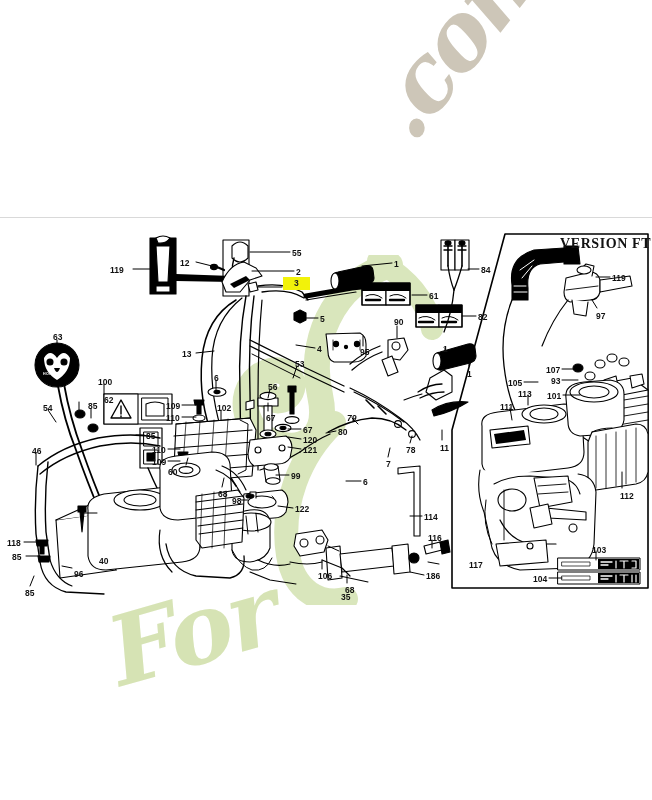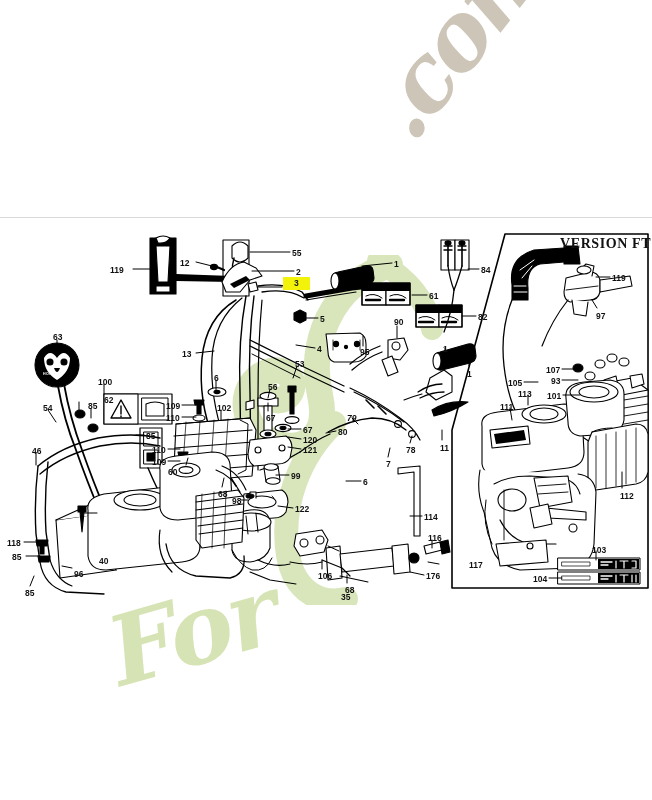--- a/index.html
+++ b/index.html
@@ -517,18 +517,18 @@
       <div class="cal" style="left: 345px; top: 586px;">68</div>
       <div class="cal" style="left: 338px; top: 428px;">80</div>
       <div class="cal" style="left: 347px; top: 414px; font-style: italic;">79</div>
       <div class="cal" style="left: 406px; top: 446px;">78</div>
       <div class="cal" style="left: 386px; top: 460px;">7</div>
       <div class="cal" style="left: 440px; top: 444px;">11</div>
       <div class="cal" style="left: 363px; top: 478px;">6</div>
       <div class="cal" style="left: 424px; top: 513px;">114</div>
       <div class="cal" style="left: 428px; top: 534px;">116</div>
       <div class="cal" style="left: 441px; top: 561px; margin-left: 28px;">117</div>
-      <div class="cal" style="left: 426px; top: 572px;">176</div>
+      <div class="cal" style="left: 426px; top: 572px;">186</div>
       <div class="cal" style="left: 467px; top: 370px;">1</div>
       <div class="cal" style="left: 443px; top: 345px;">1</div>
     </div>
 
 </div>
 
 </body></html>

